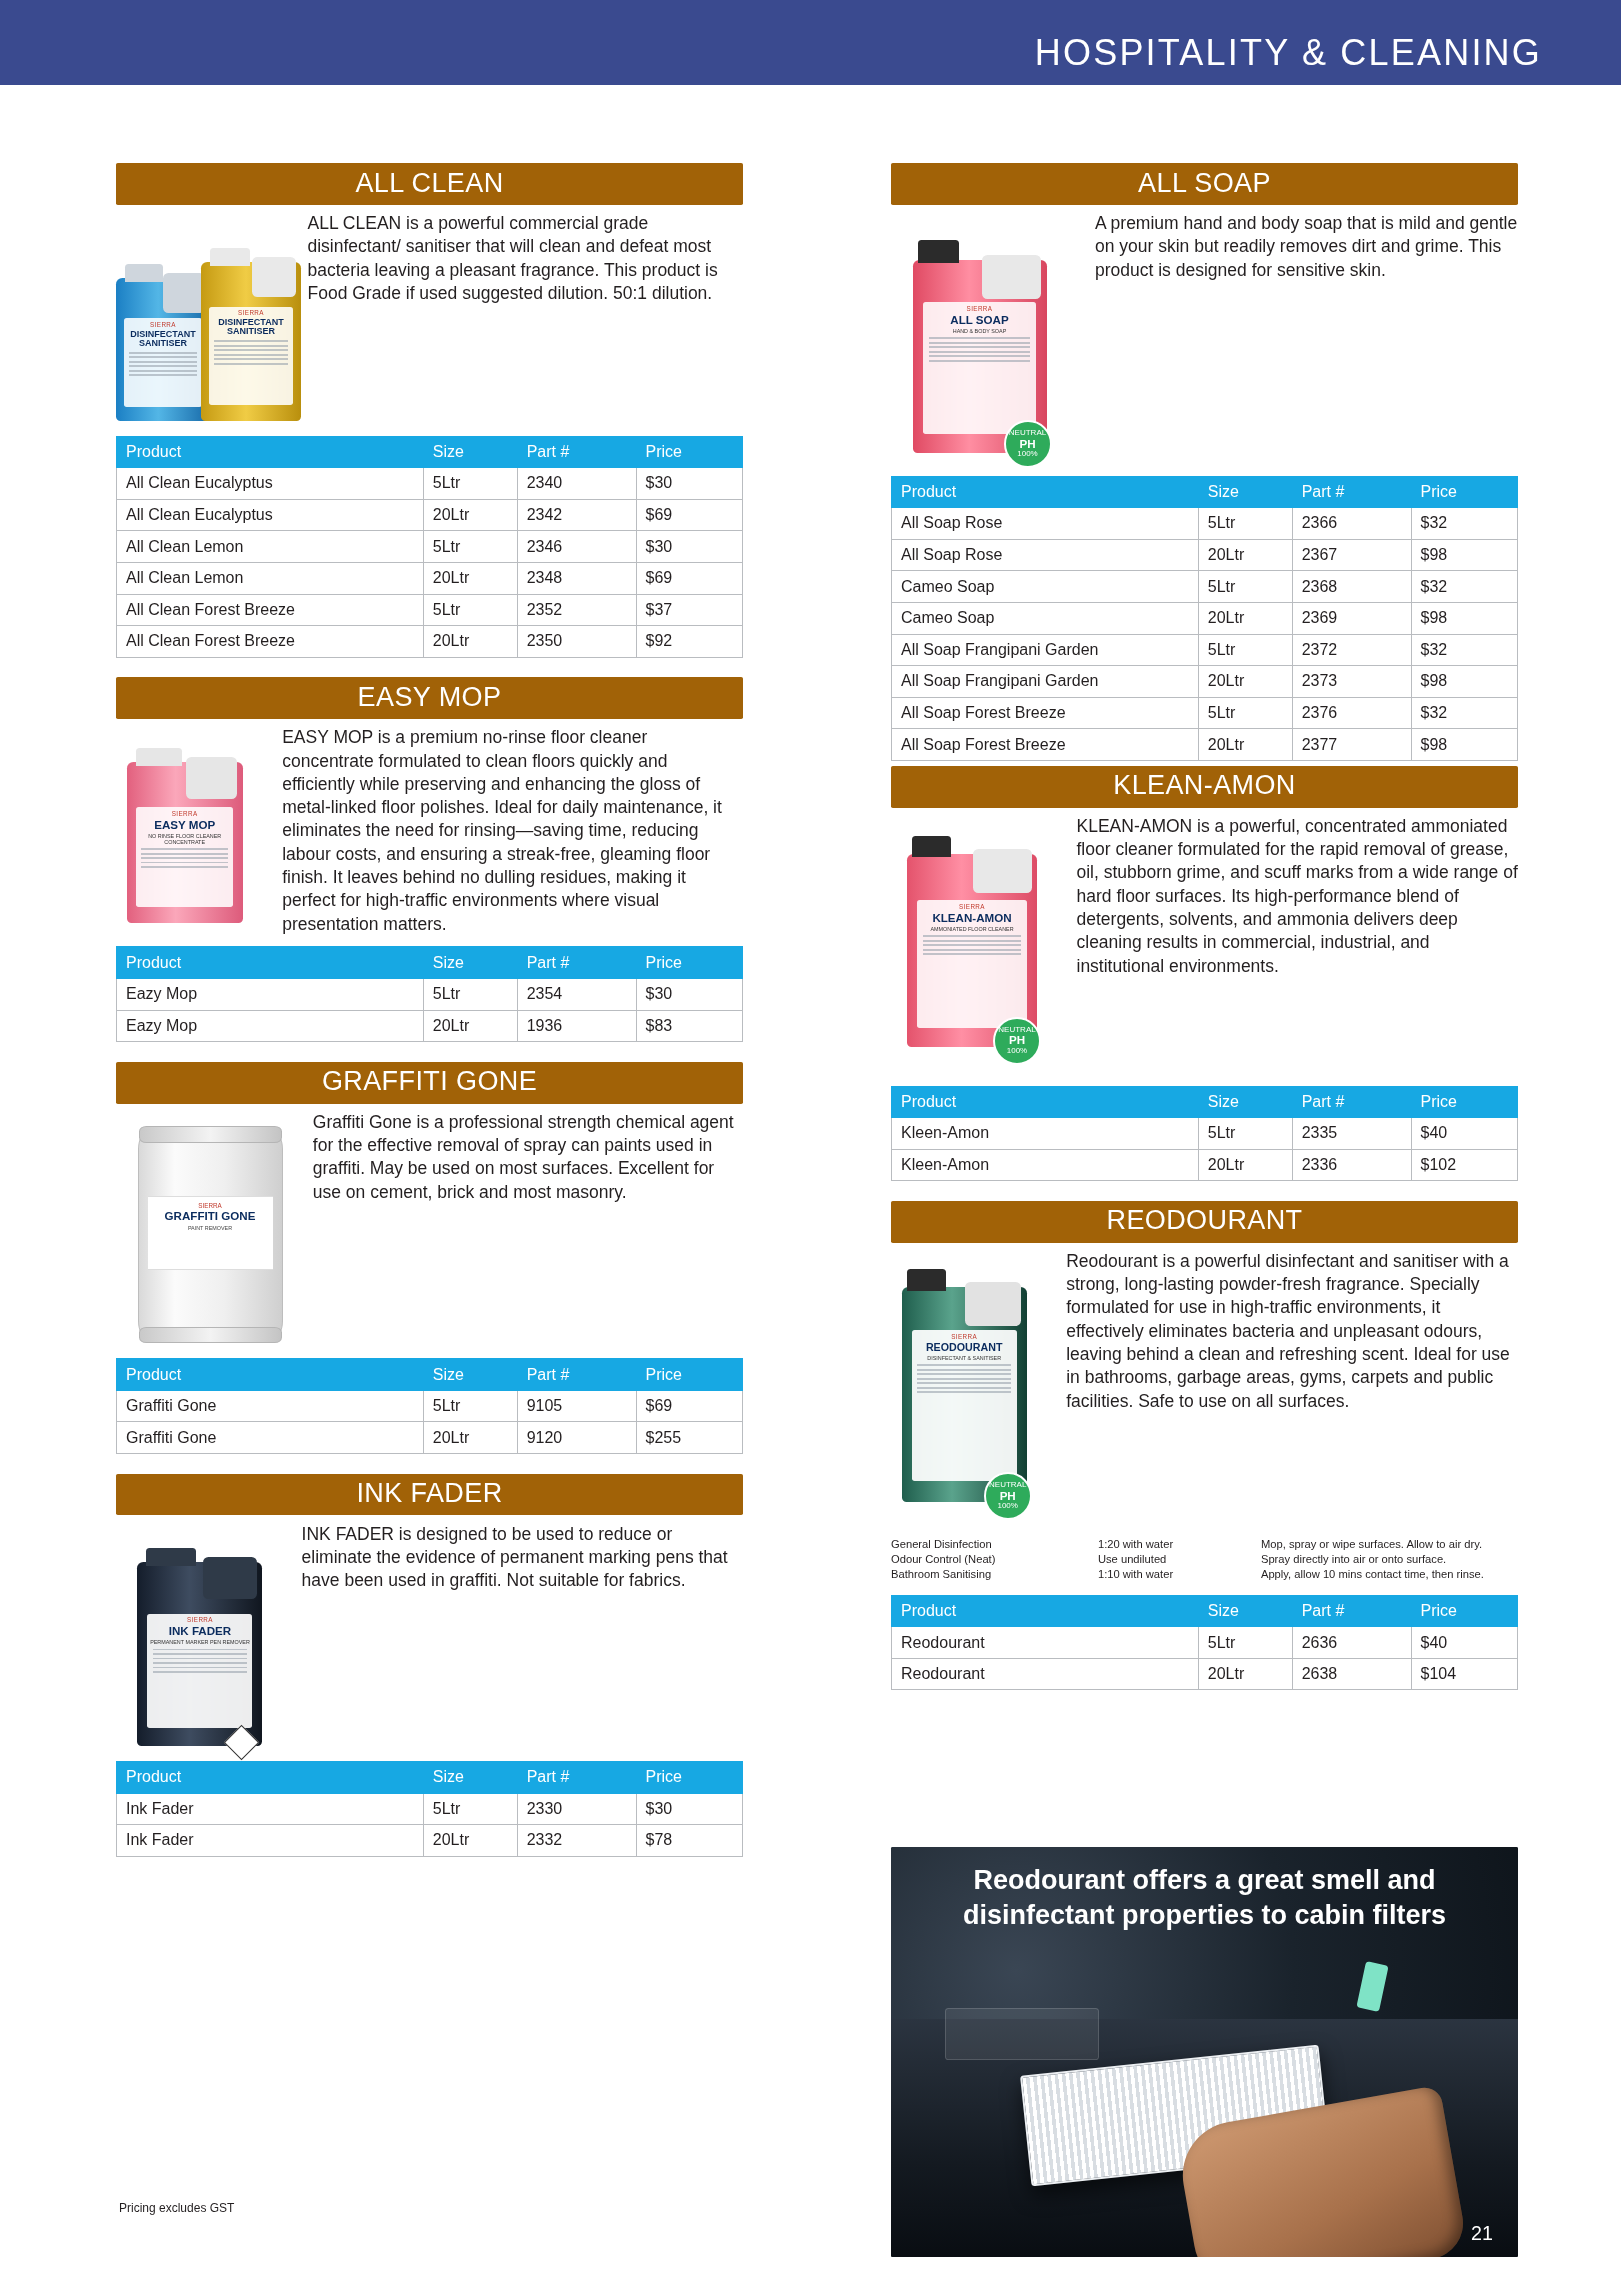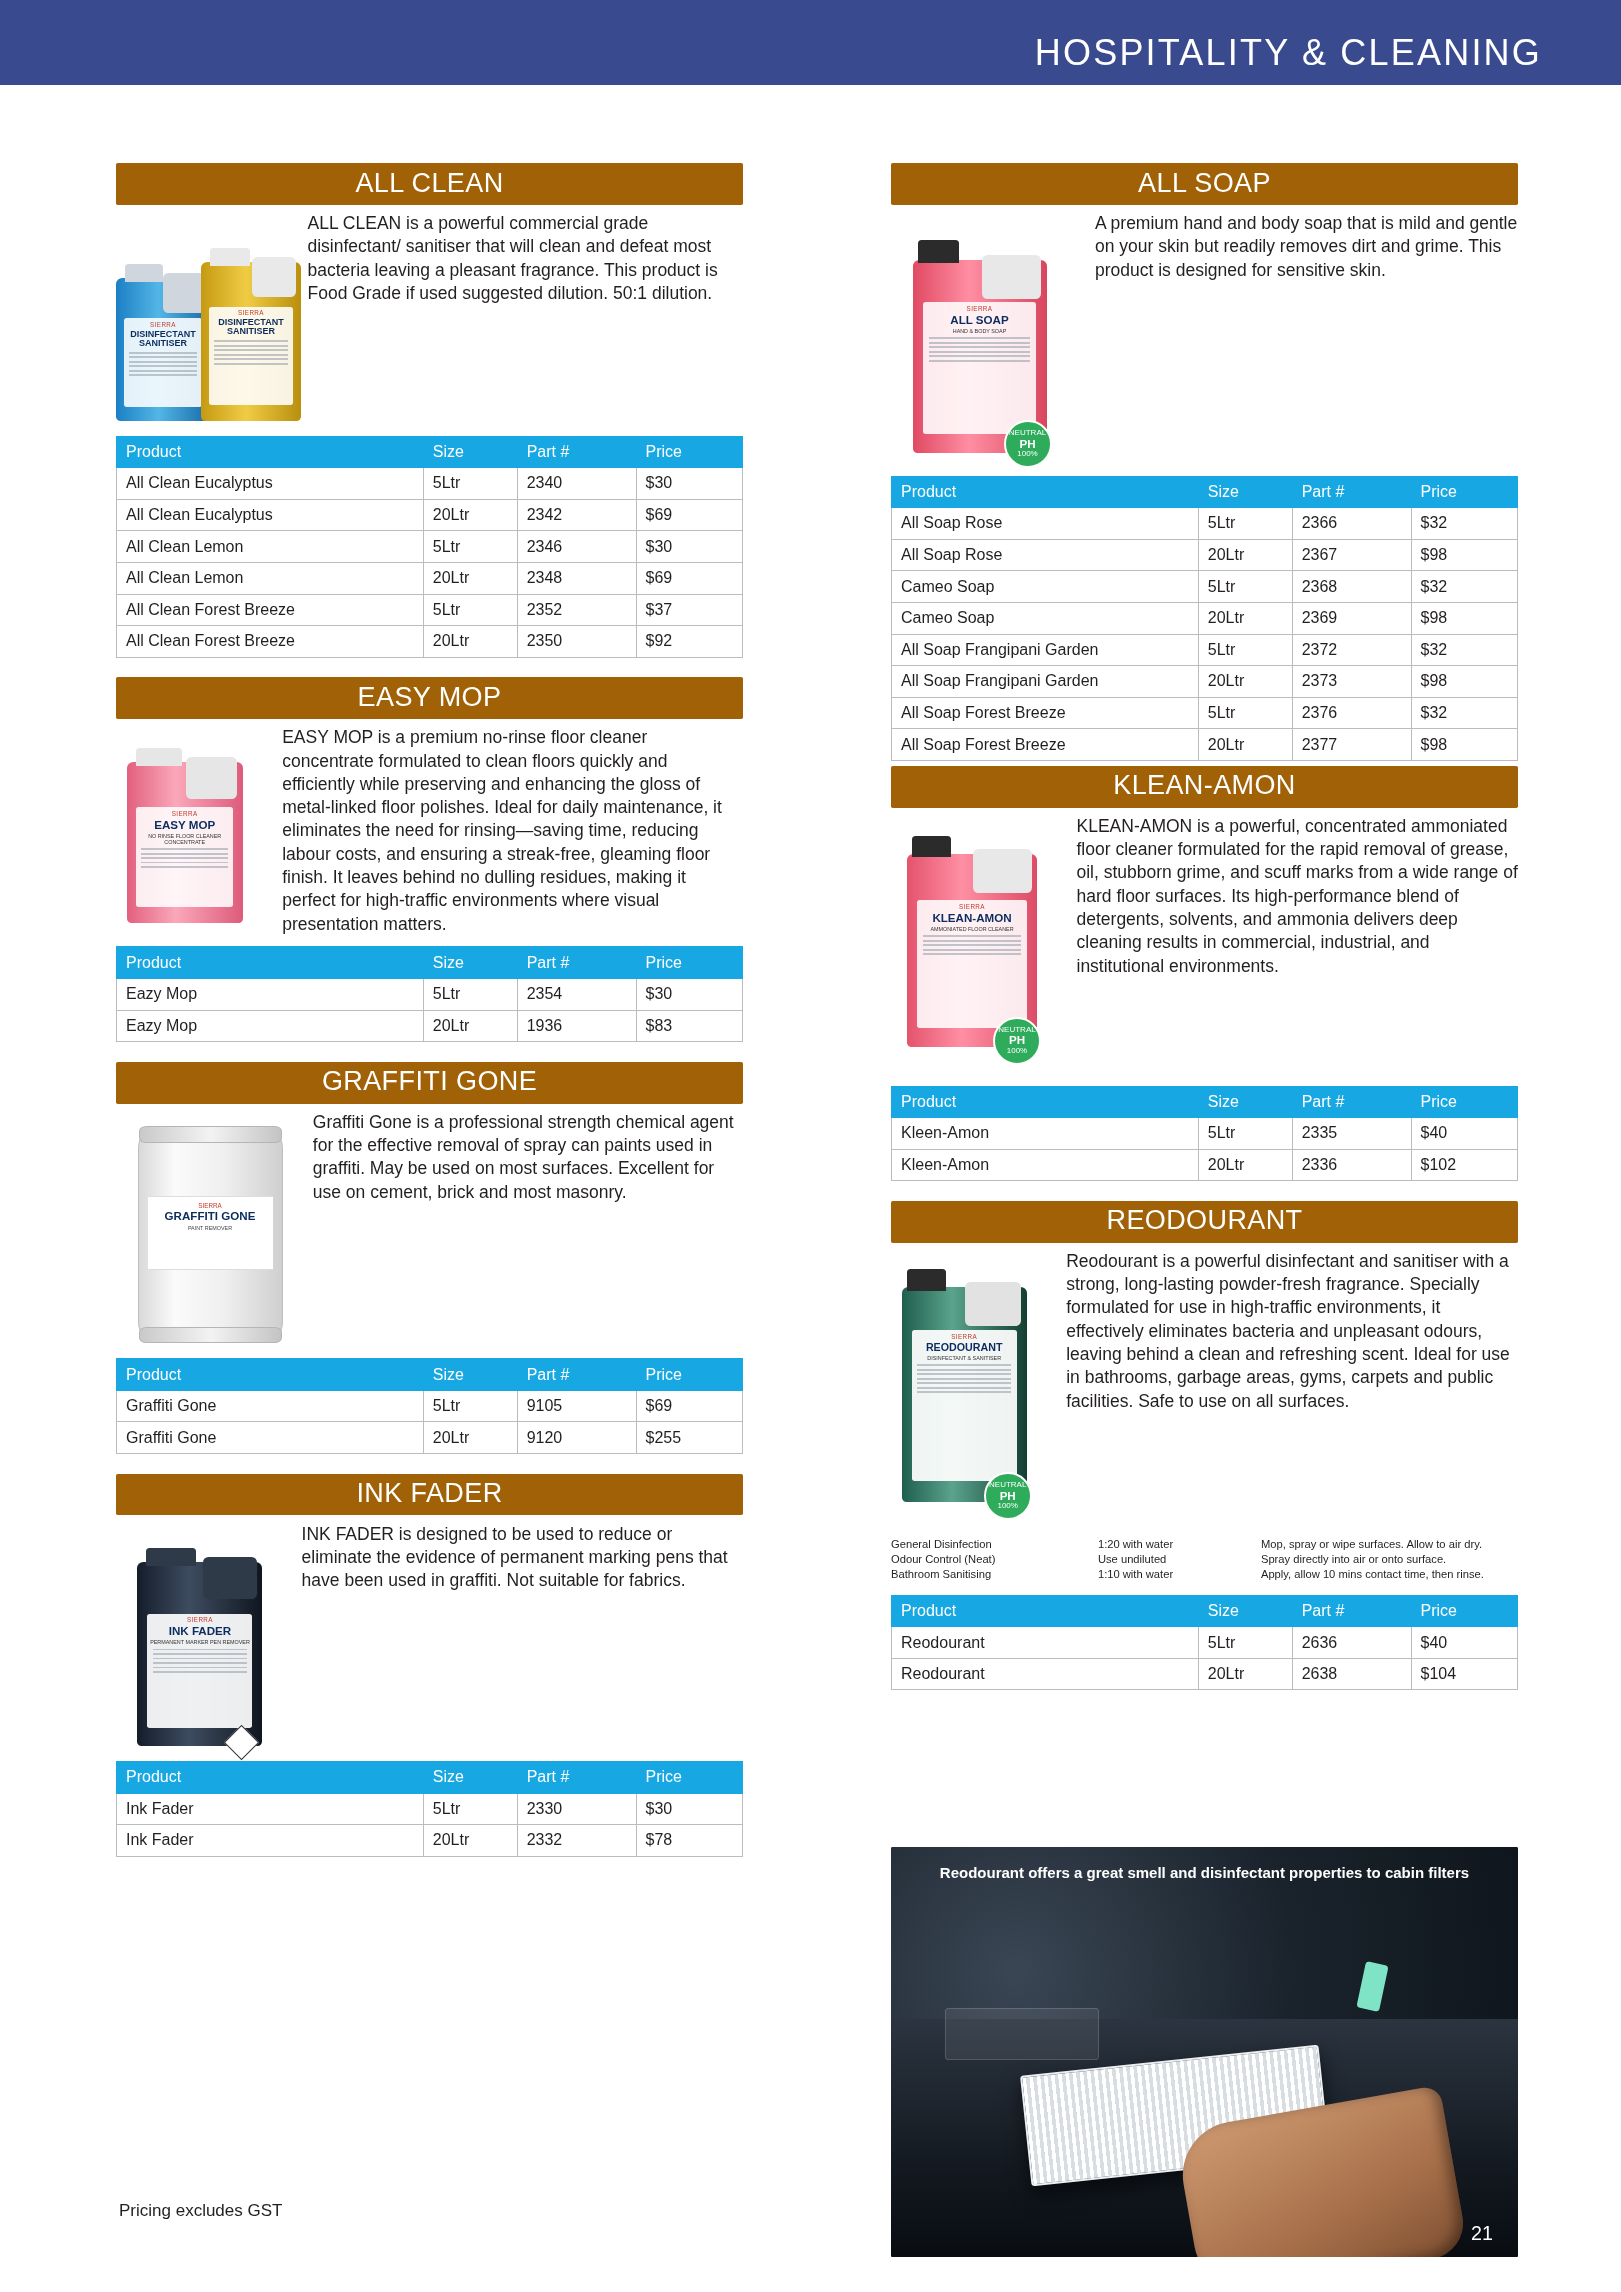--- a/index.html
+++ b/index.html
@@ -231,21 +231,21 @@
     height: 410px;
     background: #0f1b26;
     overflow: hidden;
     border-radius: 1.8px;
   }
   .photo-caption {
     position: absolute;
     top: 16px; left: 0; right: 0;
     text-align: center;
     color: #ffffff;
-    font-size: 15px;
+    font-size: 27px;
     line-height: 1.3;
     font-weight: bold;
     z-index: 5;
     padding: 0 21.5px;
     box-sizing: border-box;
   }
   .photo-art {
     position: absolute;
     inset: 0;
     background:
@@ -295,21 +295,21 @@
     right: 25px; bottom: 12.5px;
     color: #ffffff;
     font-size: 19.7px;
     z-index: 6;
   }
 
   .footnote {
     position: absolute;
     left: 119px;
     top: 2201px;
-    font-size: 17px;
+    font-size: 12px;
     color: #231f20;
   }
 </style>
 </head>
 <body>
 
 <div class="header">
   <div class="header-title">HOSPITALITY &amp; CLEANING</div>
 </div>
 

